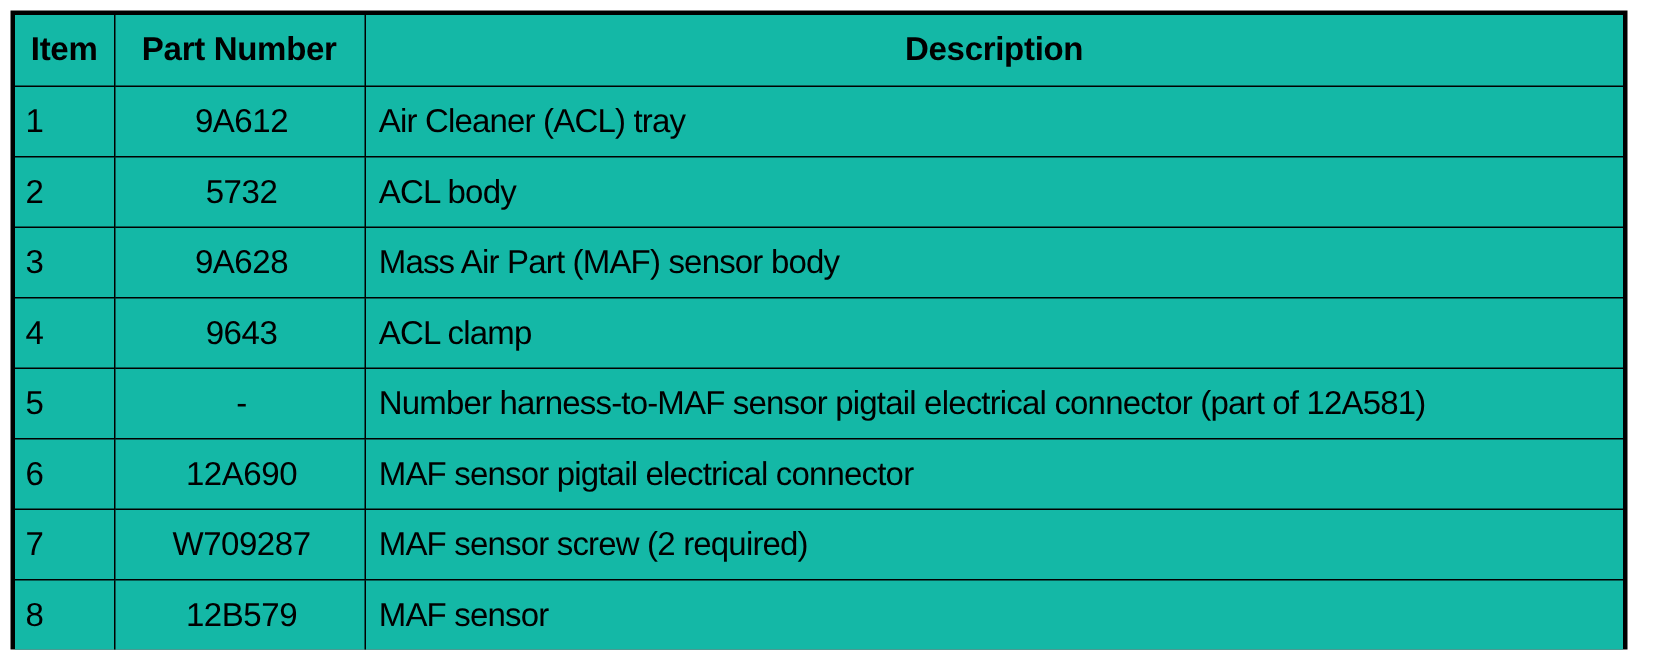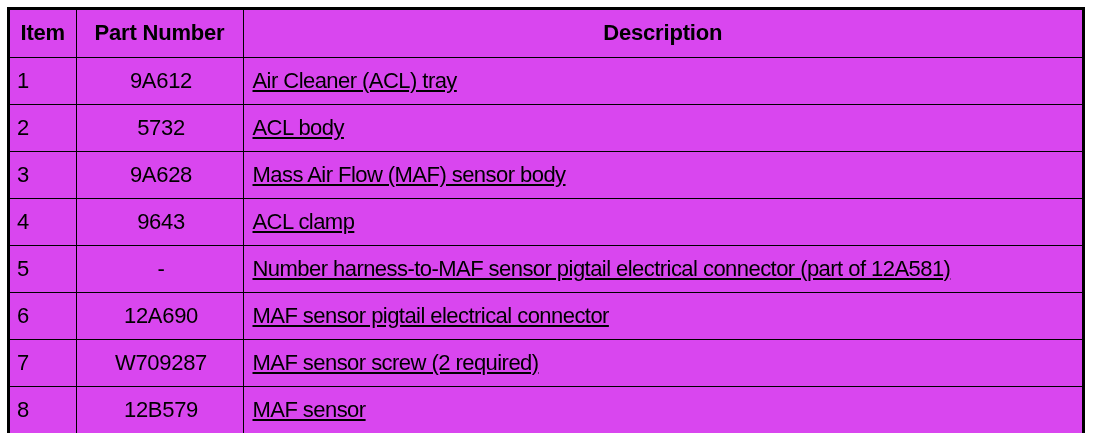--- a/index.html
+++ b/index.html
@@ -32,21 +32,21 @@
     box-sizing: border-box;
     border: 3px solid #000000;
     background: #ffffff;
   }
 
   table.parts-table {
     width: 100%;
     height: 100%;
     border-collapse: collapse;
     table-layout: fixed;
-    background: #d946ef;
+    background: #14b8a6;
   }
 
   table.parts-table col.col-item        { width: 66px; }
   table.parts-table col.col-part        { width: 167px; }
   table.parts-table col.col-description { width: auto; }
 
   table.parts-table th,
   table.parts-table td {
     border: 1px solid #000000;
     box-sizing: border-box;
@@ -72,21 +72,20 @@
     text-align: left;
     letter-spacing: -0.3px;
   }
 
   table.parts-table td.cell-item { padding-left: 7px; }
   table.parts-table td.cell-part { padding-left: 9px; text-align: center; }
   table.parts-table td.cell-description {
     padding-left: 9px;
     padding-right: 2px;
     letter-spacing: -0.55px;
-    text-decoration: underline;
   }
 
   
   table.parts-table tr:first-child th { border-top: none; }
   table.parts-table tr:last-child  td { border-bottom: none; }
   table.parts-table th:first-child,
   table.parts-table td:first-child { border-left: none; }
   table.parts-table th:last-child,
   table.parts-table td:last-child  { border-right: none; }
 </style>
@@ -115,21 +114,21 @@
           <td class="cell-description">Air Cleaner (ACL) tray</td>
         </tr>
         <tr>
           <td class="cell-item">2</td>
           <td class="cell-part">5732</td>
           <td class="cell-description">ACL body</td>
         </tr>
         <tr>
           <td class="cell-item">3</td>
           <td class="cell-part">9A628</td>
-          <td class="cell-description">Mass Air Flow (MAF) sensor body</td>
+          <td class="cell-description">Mass Air Part (MAF) sensor body</td>
         </tr>
         <tr>
           <td class="cell-item">4</td>
           <td class="cell-part">9643</td>
           <td class="cell-description">ACL clamp</td>
         </tr>
         <tr>
           <td class="cell-item">5</td>
           <td class="cell-part">-</td>
           <td class="cell-description">Number harness-to-MAF sensor pigtail electrical connector (part of 12A581)</td>

